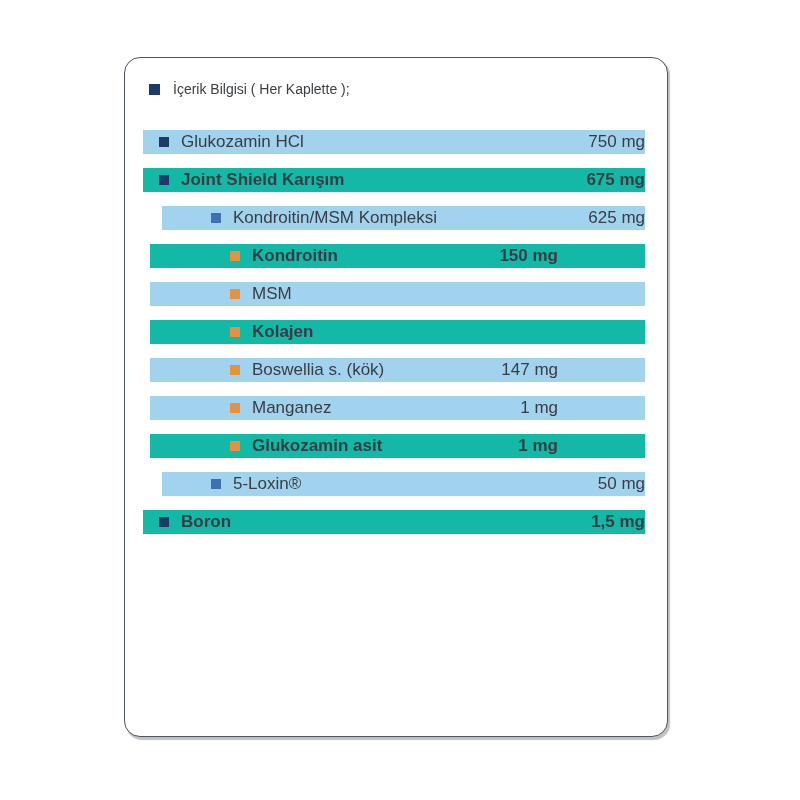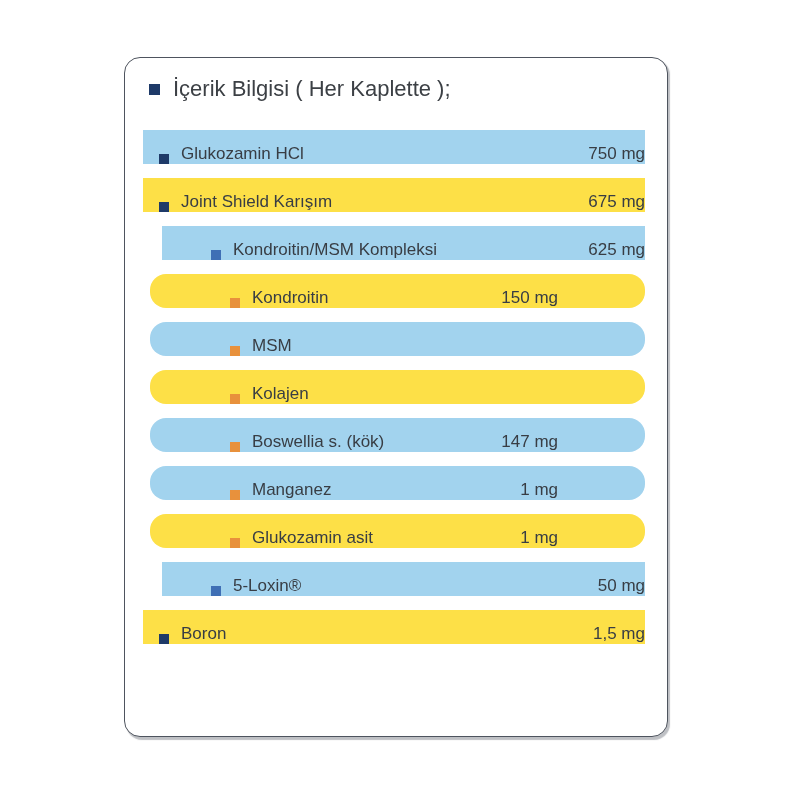--- a/index.html
+++ b/index.html
@@ -36,53 +36,53 @@
   .sq {
     flex: 0 0 auto;
     display: inline-block;
   }
   .title-row .sq {
     width: 11px;
     height: 11px;
     margin-right: 13px;
   }
   .title {
-    font-size: 22px;
+    font-size: 14px;
     color: #3c4045;
     white-space: nowrap;
   }
   .rows {
     margin-top: 28px;
   }
   .row {
-    height: 34px;
+    height: 24px;
     margin-bottom: 14px;
     display: flex;
-    align-items: flex-end;
+    align-items: center;
     font-size: 17px;
     color: #383d44;
   }
   .row .sq {
     width: 10px;
     height: 10px;
     margin-right: 12px;
   }
   .label { white-space: nowrap; }
   .amount { margin-left: auto; white-space: nowrap; }
 
   .bg-blue   { background: #a2d3ee; }
-  .bg-orange { background: #fde047; }
+  .bg-orange { background: #14b8a6; font-weight: bold; }
 
   .bullet-navy   { background: #1e3a68; }
   .bullet-blue   { background: #3f6fb5; }
   .bullet-orange { background: #e8913c; }
 
   .lvl0 { margin-left: -2px; padding-left: 16px; }
   .lvl1 { margin-left: 17px;  padding-left: 49px; }
-  .lvl2 { margin-left: 5px;  padding-left: 80px; border-radius: 16px; }
+  .lvl2 { margin-left: 5px;  padding-left: 80px; }
 
   .lvl0 .amount { }
   .lvl1 .amount { }
   .lvl2 .amount { padding-right: 87px; }
 </style>
 </head>
 <body>
 
 <div class="card">
   <div class="title-row">

